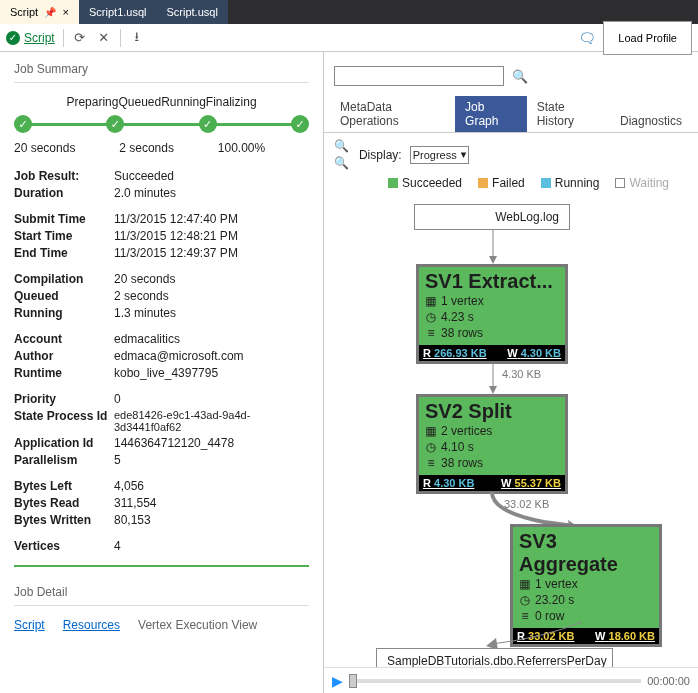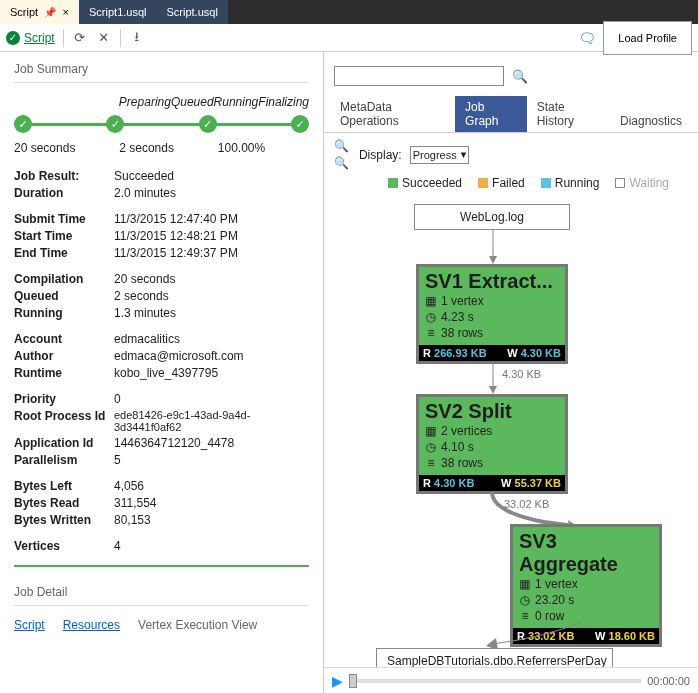--- a/index.html
+++ b/index.html
@@ -23,21 +23,21 @@
 .load-profile { border: 1px solid #999; padding: 10px 14px; background: #fff; cursor: pointer; font-size: 11px; }
 
 
 .main { display: flex; height: calc(693px - 24px - 28px); }
 .left { width: 324px; border-right: 1px solid #ccc; padding: 10px 14px; overflow-y: auto; }
 .right { flex: 1; display: flex; flex-direction: column; }
 
 .section-title { color: #666; font-size: 12px; border-bottom: 1px solid #ddd; padding-bottom: 6px; margin-bottom: 12px; }
 
 
-.phases { display: flex; justify-content: flex-end; margin-bottom: 6px; font-size: 12px; font-style: italic; }
+.phases { display: flex; justify-content: center; margin-bottom: 6px; font-size: 12px; }
 .phase-track { position: relative; height: 18px; margin-bottom: 8px; }
 .phase-line { position: absolute; top: 8px; left: 8px; right: 8px; height: 3px; background: #4caf50; }
 .phase-dots { position: absolute; top: 0; left: 0; right: 0; display: flex; justify-content: space-between; }
 .dot { width: 18px; height: 18px; border-radius: 50%; background: #4caf50; color: #fff; display: flex; align-items: center; justify-content: center; font-size: 11px; }
 .phase-times { display: flex; justify-content: space-between; font-size: 12px; margin-bottom: 14px; }
 .phase-times span:last-child { visibility: hidden; }
 
 
 .kv { display: grid; grid-template-columns: 100px 1fr; row-gap: 3px; font-size: 12px; margin-bottom: 12px; }
 .kv .k { font-weight: bold; }
@@ -59,28 +59,28 @@
 
 .display-row { display: flex; align-items: center; gap: 8px; padding: 6px 10px; font-size: 12px; }
 .zoom-icons { display: flex; flex-direction: column; gap: 3px; margin-right: 2px; color: #666; }
 .select { border: 1px solid #888; height: 18px; font-size: 11px; padding: 0 2px; display: flex; align-items: center; gap: 4px; background: #fff; }
 .legend { display: flex; gap: 16px; margin-left: 26px; font-size: 12px; }
 .legend-item { display: flex; align-items: center; gap: 4px; }
 .sw { width: 10px; height: 10px; }
 
 
 .graph { flex: 1; position: relative; background: #fff; overflow: hidden; }
-.node-box { position: absolute; border: 1px solid #888; background: #fff; padding: 5px 10px; font-size: 12px; text-align: center; }
+.node-box { position: absolute; border: 1px solid #888; background: #fff; padding: 5px 10px; font-size: 12px; text-align: right; }
 .edge-label { position: absolute; color: #777; font-size: 11px; }
 
 .sv-node { position: absolute; width: 152px; border: 3px solid #777; background: #5cb85c; font-size: 12px; }
 .sv-title { font-weight: bold; padding: 3px 6px 0; font-size: 20px; }
 .sv-body { padding: 0 6px 4px; }
 .sv-line { display: flex; align-items: center; gap: 4px; font-size: 12px; line-height: 16px; }
-.sv-footer { display: flex; background: #000; color: #fff; font-size: 11px; font-weight: bold; }
+.sv-footer { display: flex; background: #000; color: #fff; font-size: 11px; font-weight: bold; text-decoration: underline; }
 .sv-footer .r { flex: 1; padding: 2px 4px; }
 .sv-footer .w { padding: 2px 4px; }
 .sv-footer .cyan { color: #5bc0de; }
 .sv-footer .yellow { color: #f0d040; }
 
 svg.edge { position: absolute; overflow: visible; pointer-events: none; }
 
 .player { display: flex; align-items: center; gap: 6px; padding: 4px 8px; border-top: 1px solid #ddd; height: 26px; }
 .play-btn { color: #1e90ff; font-size: 14px; }
 .slider-track { flex: 1; height: 4px; background: #ddd; position: relative; }
@@ -174,21 +174,21 @@
       <span class="k">Account</span>
         <span class="v">edmacalitics</span>
       <span class="k">Author</span>
         <span class="v">edmaca@microsoft.com</span>
       <span class="k">Runtime</span>
         <span class="v">kobo_live_4397795</span>
     </div>
     <div class="kv">
       <span class="k">Priority</span>
         <span class="v">0</span>
-      <span class="k">Root Process Id</span>
+      <span class="k">State Process Id</span>
         <span class="v" style="font-size:11px">ede81426-e9c1-43ad-9a4d-3d3441f0af62</span>
       <span class="k">Application Id</span>
         <span class="v">1446364712120_4478</span>
       <span class="k">Parallelism</span>
         <span class="v">5</span>
     </div>
     <div class="kv">
       <span class="k">Bytes Left</span>
         <span class="v">4,056</span>
       <span class="k">Bytes Read</span>

